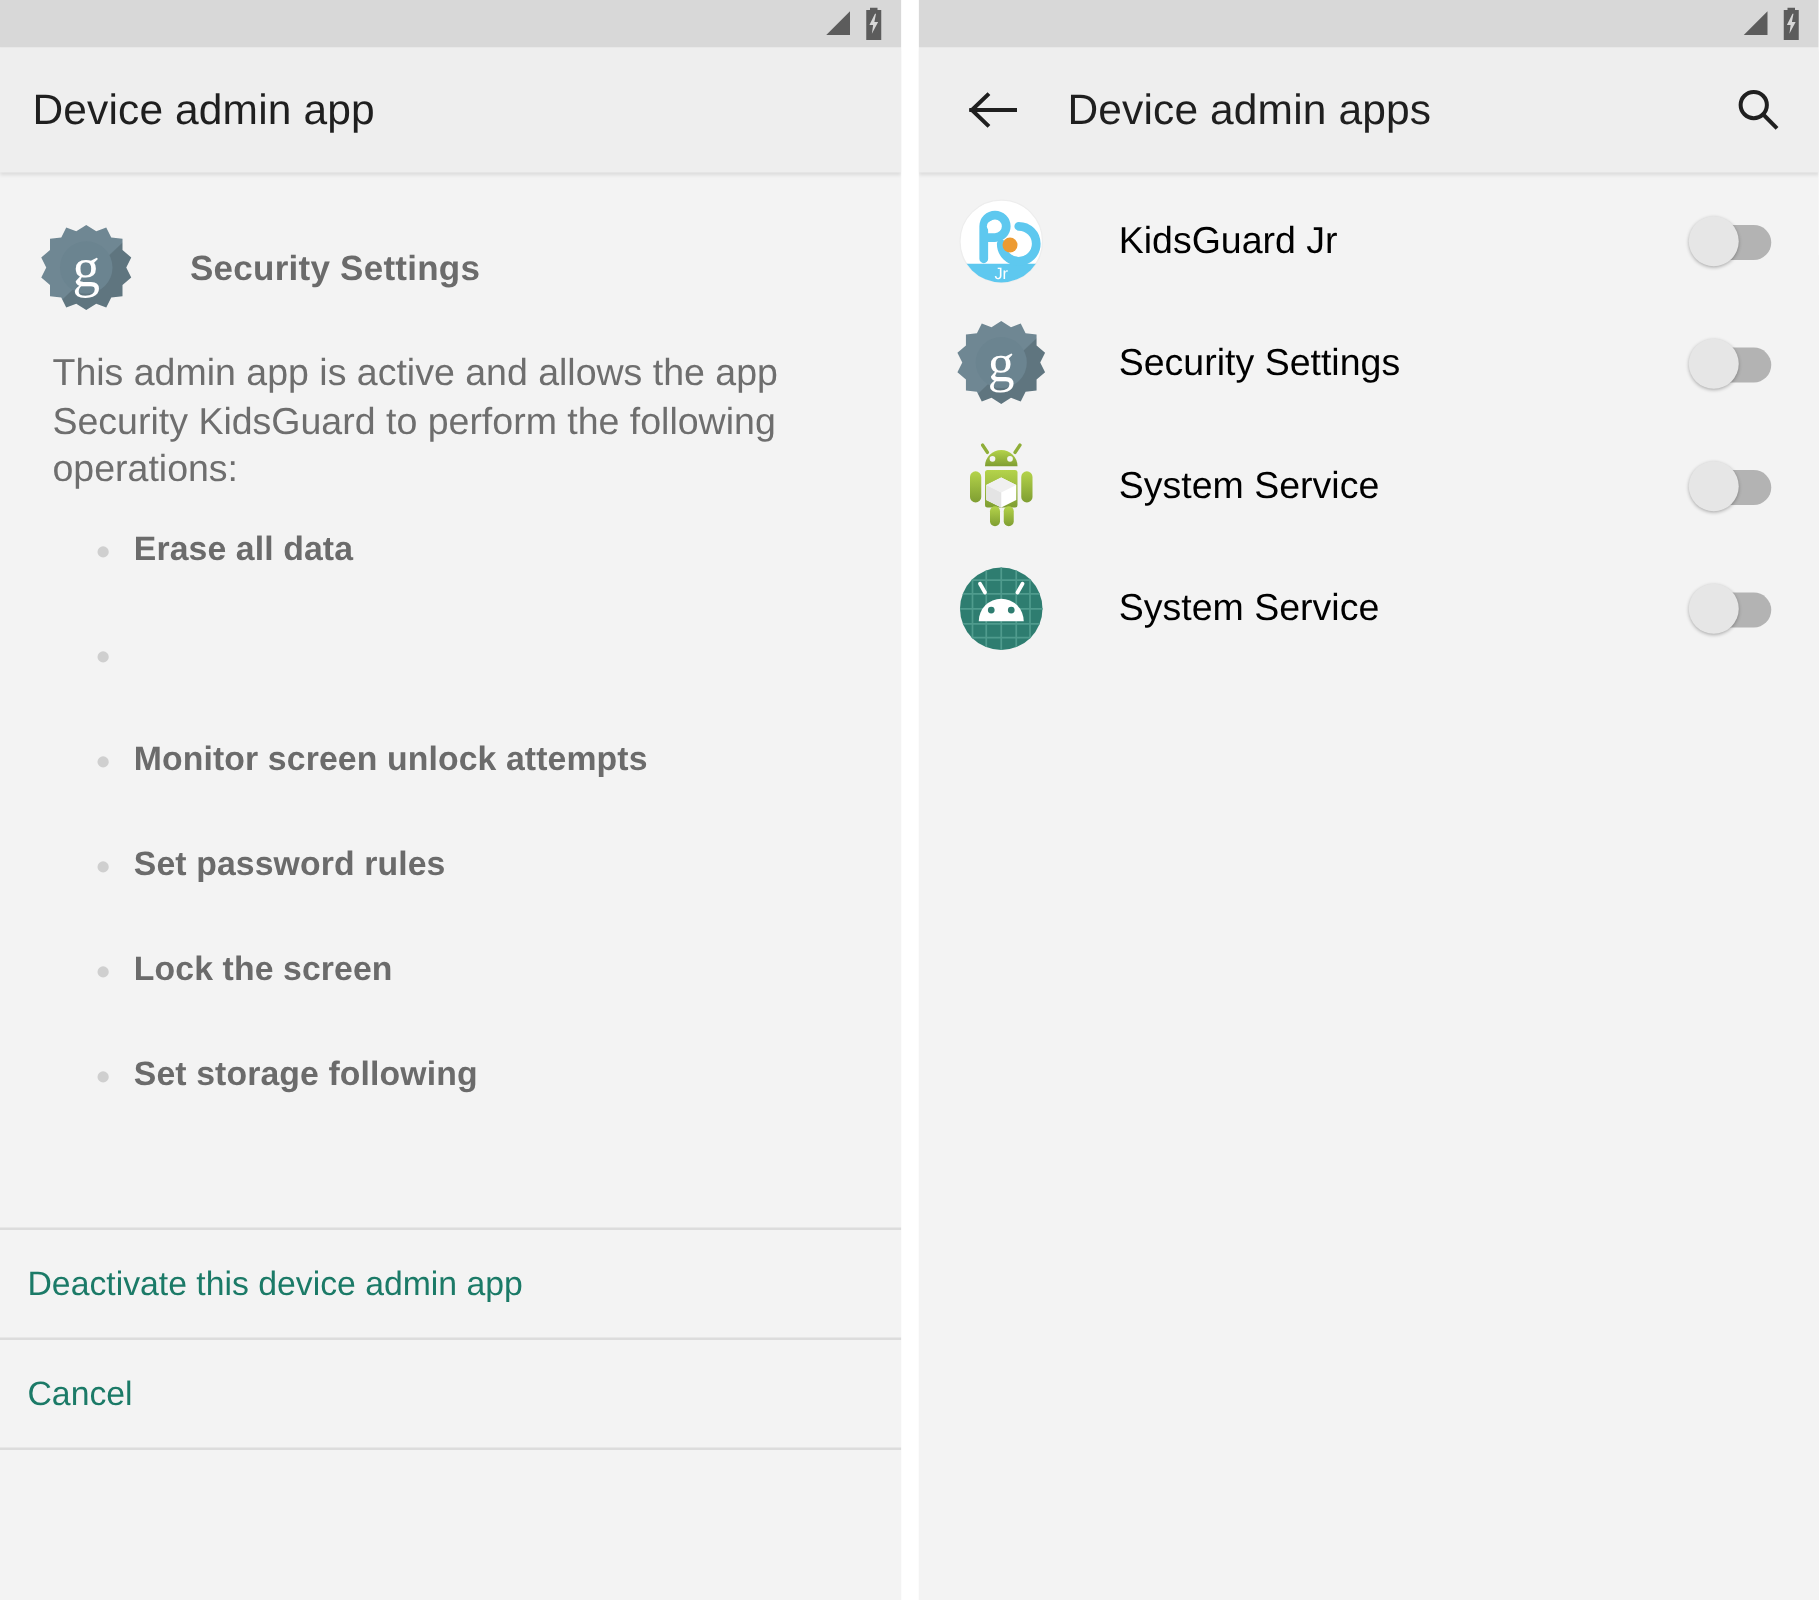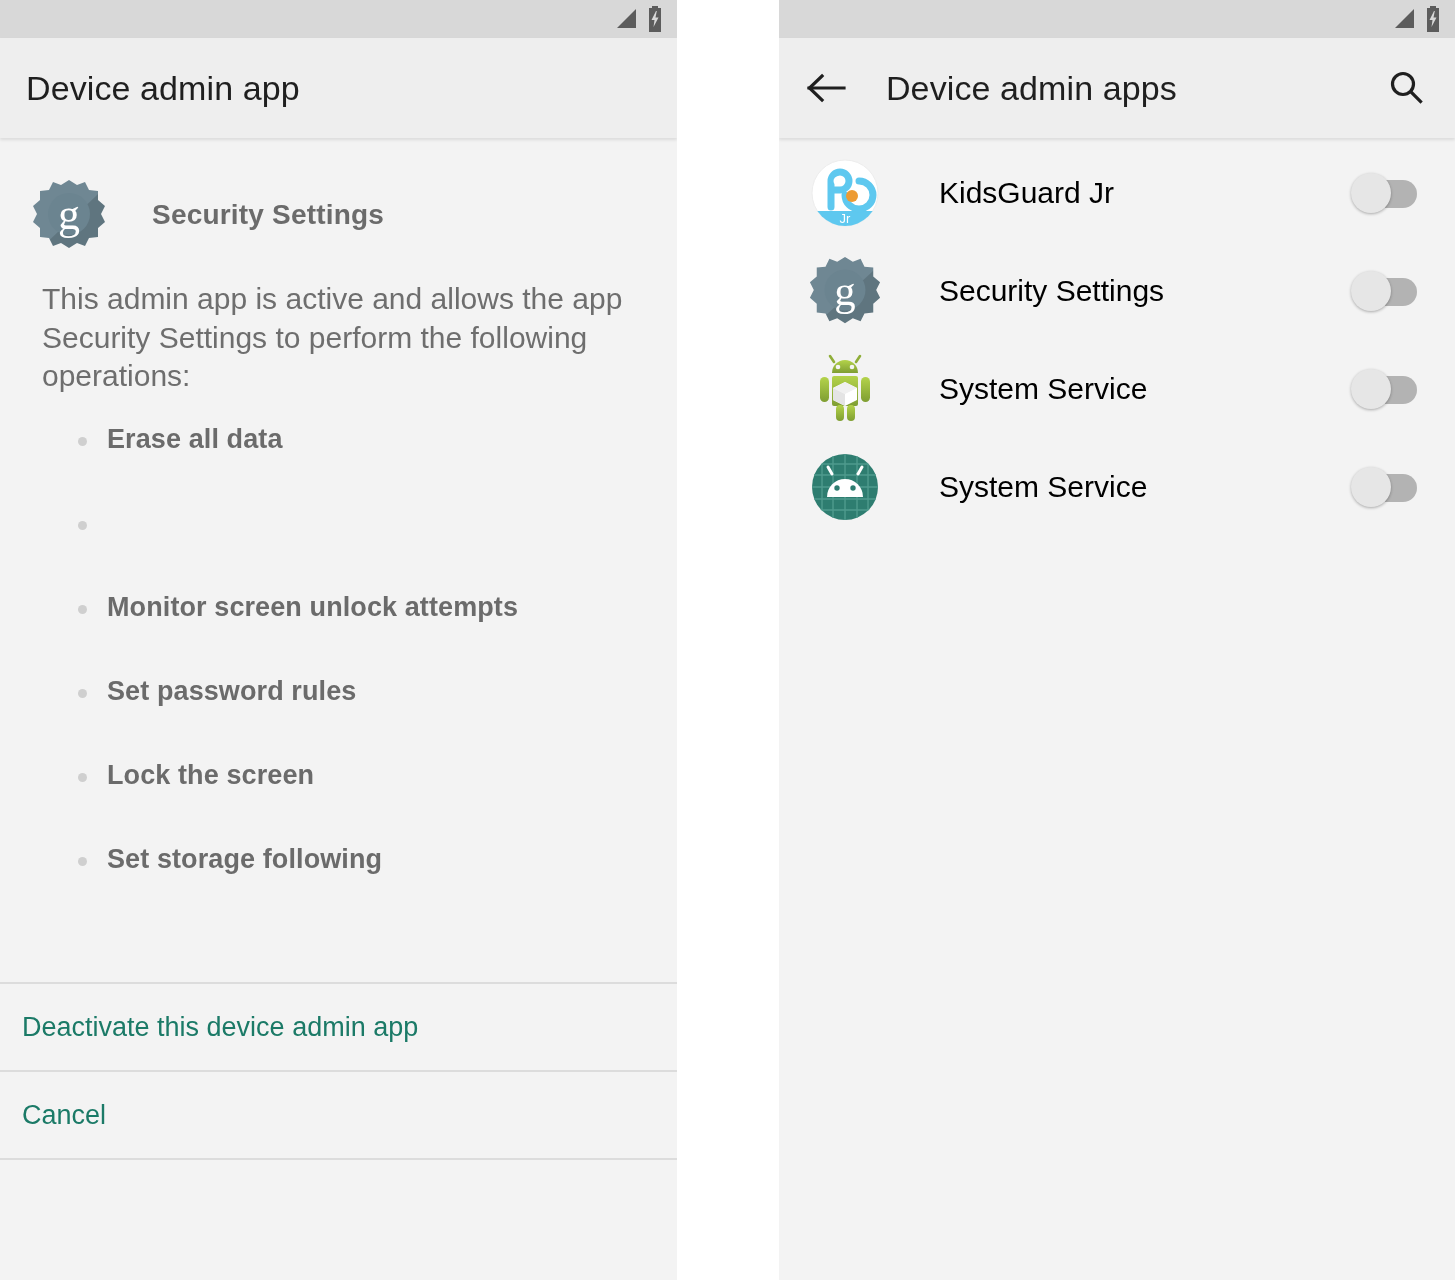--- a/index.html
+++ b/index.html
@@ -11,21 +11,20 @@
     width: 1455px;
     height: 1280px;
     font-family: "Liberation Sans", sans-serif;
     overflow: hidden;
   }
   .screens {
     display: flex;
     width: 1455px;
     height: 1280px;
     background: #ffffff;
-    gap: 44px;
   }
 
   
   .panel {
     position: relative;
     height: 1280px;
     background: #f3f3f3;
     overflow: hidden;
   }
   .panel-left  { width: 721px; }
@@ -59,21 +58,21 @@
   }
   .appbar-left { padding-left: 26px; }
   .appbar-title {
     font-size: 34px;
     color: #1f1f1f;
     font-weight: 400;
     letter-spacing: 0.1px;
     white-space: nowrap;
   }
   .appbar-right {
-    padding-left: 20px;
+    padding-left: 32px;
     padding-right: 22px;
     justify-content: flex-end;
   }
   .back-btn {
     width: 54px;
     height: 54px;
     display: flex;
     align-items: center;
     justify-content: center;
     flex: 0 0 auto;
@@ -263,21 +262,21 @@
             <path d="M39 4
                      L47 9 L55 6 L59 14 L68 15 L68 24 L75 30 L71 38 L75 46 L68 52 L68 61 L59 62 L55 70 L47 67 L39 72
                      L31 67 L23 70 L19 62 L10 61 L10 52 L3 46 L7 38 L3 30 L10 24 L10 15 L19 14 L23 6 L31 9 Z" fill="url(#gshade)"></path>
             <circle cx="39" cy="38" r="21" fill="#6b8490"></circle>
             <text x="39" y="53" font-family="'Liberation Serif', serif" font-size="44" fill="#ffffff" text-anchor="middle">g</text>
           </svg>
         </span>
         <div class="app-header-name">Security Settings</div>
       </div>
 
-      <div class="description">This admin app is active and allows the app Security Settings to perform the following operations:</div>
+      <div class="description">This admin app is active and allows the app Security KidsGuard to perform the following operations:</div>
 
       <ul class="policy-list">
         <li class="policy-item">
           <span class="policy-bullet"></span>
           <span class="policy-text">Erase all data</span>
         </li>
         <li class="policy-item">
           <span class="policy-bullet"></span>
         </li>
         <li class="policy-item">

